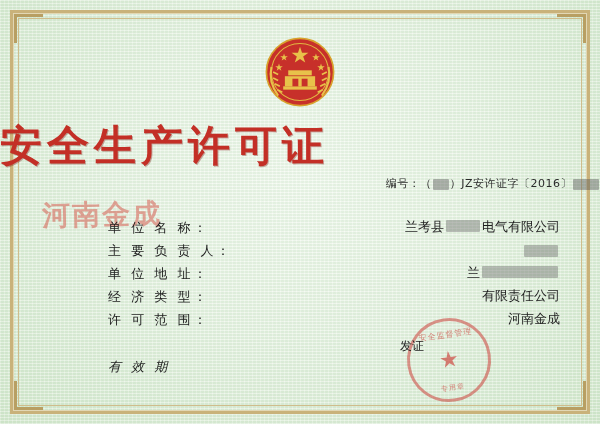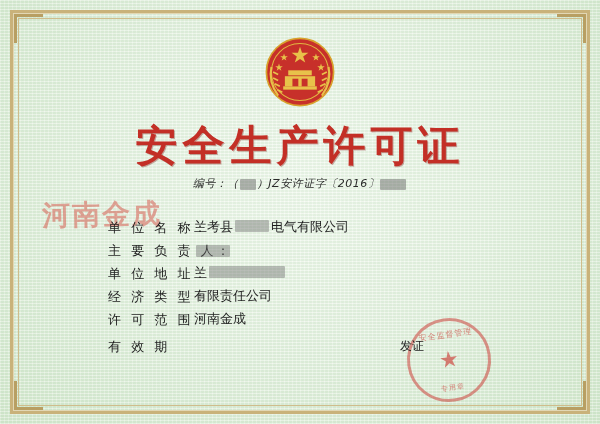--- a/index.html
+++ b/index.html
@@ -66,39 +66,38 @@
     top: 30px;
     transform: translateX(-50%);
     width: 84px;
     height: 84px;
   }
   .title {
     position: absolute;
     left: 0;
     right: 0;
     top: 118px;
-    text-align: center;
+    text-align: left;
     font-family: "DejaVu Sans", sans-serif;
     font-weight: bold;
     font-size: 42px;
     letter-spacing: 5px;
     color: #c32f26;
     text-shadow: 1px 1px 0 rgba(120,20,15,0.35);
   }
   .serial {
     position: absolute;
     left: 0;
     right: 0;
     top: 176px;
-    text-align: center;
+    text-align: right;
     font-size: 11px;
     color: #2a2a2a;
     font-family: "DejaVu Sans", sans-serif;
     letter-spacing: 0.5px;
-    font-style: italic;
   }
   .serial .mask {
     display: inline-block;
     background: rgba(90,90,90,0.45);
     color: transparent;
     border-radius: 1px;
     margin: 0 1px;
     vertical-align: middle;
     height: 11px;
   }
@@ -137,20 +136,21 @@
     width: 86px;
     flex: 0 0 86px;
     letter-spacing: 3px;
     white-space: nowrap;
   }
   .field-value {
     position: relative;
     flex: 1 1 auto;
     white-space: nowrap;
     padding-bottom: 1px;
+    text-align: right;
   }
   .redact {
     display: inline-block;
     background: rgba(105,105,105,0.42);
     border-radius: 1px;
     height: 12px;
     vertical-align: -1px;
     margin: 0 2px;
   }
   .r-md { width: 34px; }
@@ -303,21 +303,21 @@
       </div>
     </div>
     <div class="field-row">
       <div class="field-label">经 济 类 型：</div>
       <div class="field-value">有限责任公司</div>
     </div>
     <div class="field-row">
       <div class="field-label">许 可 范 围：</div>
       <div class="field-value">河南金成</div>
     </div>
-    <div class="field-row" style="margin-top:4px;">
+    <div class="field-row" style="margin-top:24px;font-style:italic;">
       <div class="field-label">有 效 期</div>
     </div>
   </div>
 
   <div class="seal">
     <div class="seal-text">安全监督管理</div>
     <div class="star">★</div>
     <div class="seal-text-bottom">专用章</div>
   </div>
 

